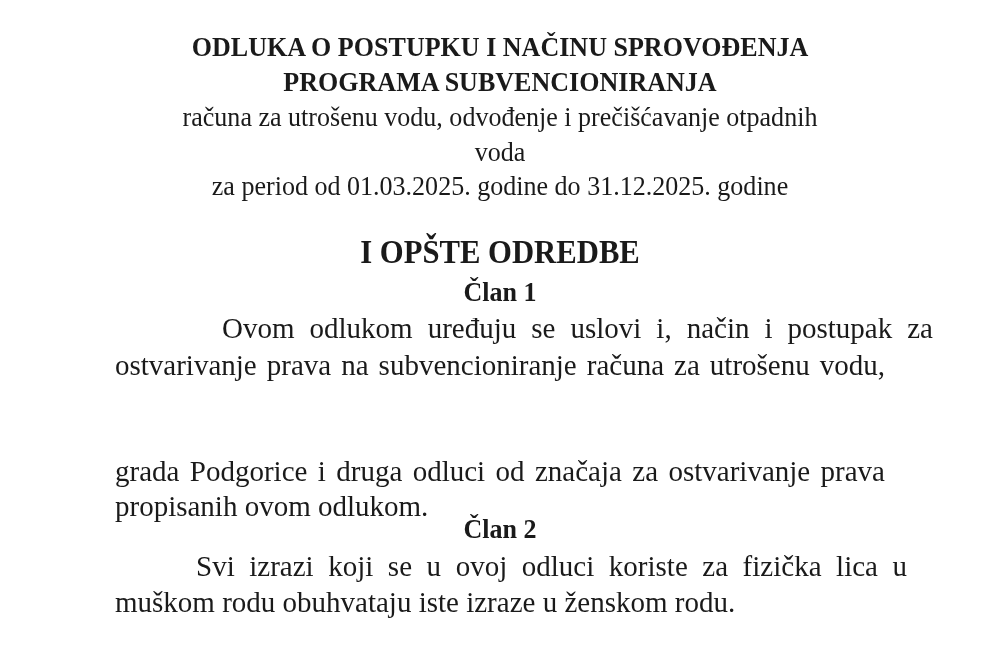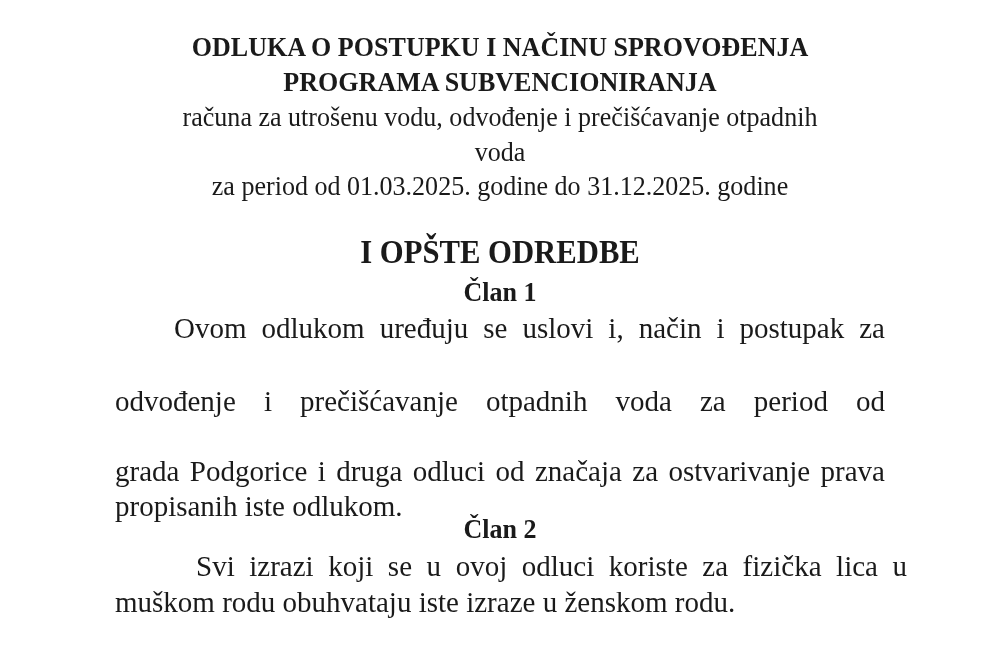--- a/index.html
+++ b/index.html
@@ -78,22 +78,22 @@
   <div class="line center title" style="top:33px;">ODLUKA O POSTUPKU I NAČINU SPROVOĐENJA</div>
   <div class="line center title" style="top:68px;">PROGRAMA SUBVENCIONIRANJA</div>
 
   <div class="line center subtitle" style="top:103px;">računa za utrošenu vodu, odvođenje i prečišćavanje otpadnih</div>
   <div class="line center subtitle" style="top:138px;">voda</div>
   <div class="line center subtitle" style="top:172px;">za period od 01.03.2025. godine do 31.12.2025. godine</div>
 
   <div class="line center section" style="top:236px;">I OPŠTE ODREDBE</div>
 
   <div class="line center article" style="top:278px;">Član 1</div>
-  <div class="line para indent" style="top:314px;">Ovom odlukom uređuju se uslovi i, način i postupak za</div>
-  <div class="line para" style="top:387px;">odvođenje i prečišćavanje otpadnih voda za period od</div>
+  <div class="line para indent" style="top:314px;margin-left:48px;">Ovom odlukom uređuju se uslovi i, način i postupak za</div>
+  <div class="line para" style="top:351px;">ostvarivanje prava na subvencioniranje računa za utrošenu vodu,</div>
   <div class="line para" style="top:457px;">grada Podgorice i druga odluci od značaja za ostvarivanje prava</div>
-  <div class="line para last" style="top:492px;">propisanih iste odlukom.</div>
+  <div class="line para last" style="top:492px;">propisanih ovom odlukom.</div>
 
   <div class="line center article" style="top:515px;">Član 2</div>
   <div class="line para indent" style="top:552px;margin-left:22px;">Svi izrazi koji se u ovoj odluci koriste za fizička lica u</div>
   <div class="line para last" style="top:588px;">muškom rodu obuhvataju iste izraze u ženskom rodu.</div>
 
 </div>
 
 </body></html>

